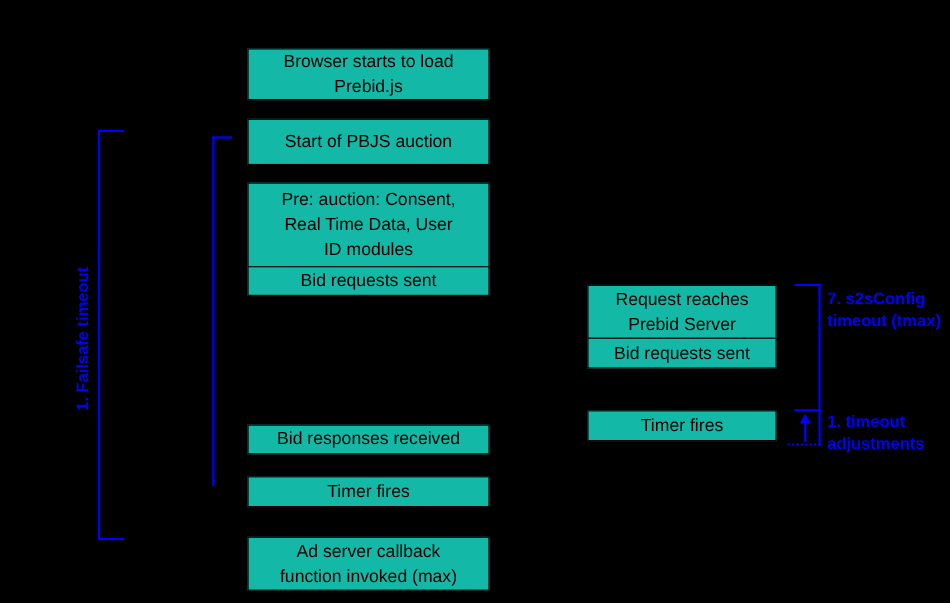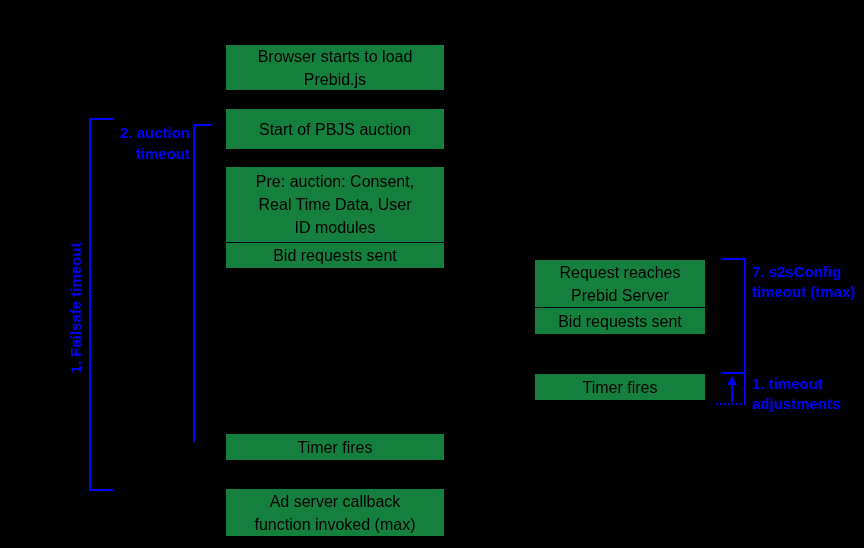--- a/index.html
+++ b/index.html
@@ -1,21 +1,21 @@
 <!DOCTYPE html>
 <html><head>
 <meta charset="utf-8">
 <style>
   html,body{margin:0;padding:0;background:#000;}
   #stage{
     position:relative;width:864px;height:548px;background:#000000;
     font-family:"Liberation Sans",sans-serif;overflow:hidden;
   }
   .box{
-    position:absolute;box-sizing:border-box;background:#15803d;
+    position:absolute;box-sizing:border-box;background:#14b8a6;
     border:1px solid #000000;color:#000000;
     display:flex;align-items:center;justify-content:center;
     text-align:center;font-size:16px;line-height:23px;white-space:pre-line;
   }
   .bl{position:absolute;background:#0000ff;}
   .blue-label{
     position:absolute;color:#0000ff;font-weight:bold;font-size:15px;
     line-height:20px;white-space:pre-line;
   }
   .rot{
@@ -39,42 +39,41 @@
 Prebid.js</div>
 
   <div class="box" style="left:225px;top:108px;width:220px;height:42px;">Start of PBJS auction</div>
 
   <div class="box" style="left:225px;top:166px;width:220px;height:77px;text-align:center;">Pre: auction: Consent,
 Real Time Data, User
 ID modules</div>
 
   <div class="box" style="left:225px;top:242px;width:220px;height:27px;">Bid requests sent</div>
 
+  <div class="box" style="left:225px;top:386px;width:220px;height:27px;">Bid responses received</div>
 
   <div class="box" style="left:225px;top:433px;width:220px;height:28px;">Timer fires</div>
 
   <div class="box" style="left:534px;top:259px;width:172px;height:49px;">Request reaches
 Prebid Server</div>
 
   <div class="box" style="left:225px;top:488px;width:220px;height:49px;">Ad server callback
 function invoked (max)</div>
 
   <div class="box" style="left:534px;top:307px;width:172px;height:28px;">Bid requests sent</div>
 
   <div class="box" style="left:534px;top:373px;width:172px;height:28px;">Timer fires</div>
 
   <div class="bl" style="left:89px;top:118px;width:2px;height:373px;"></div>
   <div class="bl" style="left:89px;top:118px;width:24px;height:2px;"></div>
   <div class="bl" style="left:89px;top:489px;width:24px;height:2px;"></div>
   <div class="blue-label rot" style="left:-4px;top:298px;width:160px;height:20px;">1. Failsafe timeout</div>
 
   <div class="bl" style="left:193px;top:124px;width:2px;height:318px;"></div>
   <div class="bl" style="left:193px;top:124px;width:18px;height:2px;"></div>
-  <div class="blue-label" style="left:105px;top:122px;width:85px;text-align:right;line-height:21px;">2. auction
-timeout</div>
 
   <div class="bl" style="left:744px;top:258px;width:2px;height:147px;"></div>
   <div class="bl" style="left:722px;top:258px;width:24px;height:2px;"></div>
   <div class="bl" style="left:722px;top:372px;width:24px;height:2px;"></div>
   <div class="blue-label" style="left:752px;top:262px;width:112px;">7. s2sConfig
 timeout (tmax)</div>
 
   <div class="dotted" style="left:716px;top:403px;width:30px;"></div>
   <div class="arrow-shaft" style="left:731px;top:384px;height:18px;"></div>
   <div class="arrow-head" style="left:727px;top:376px;"></div>

